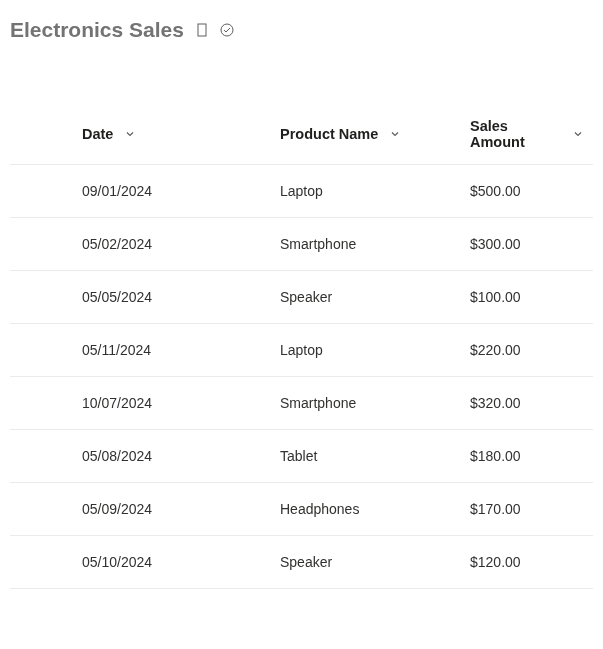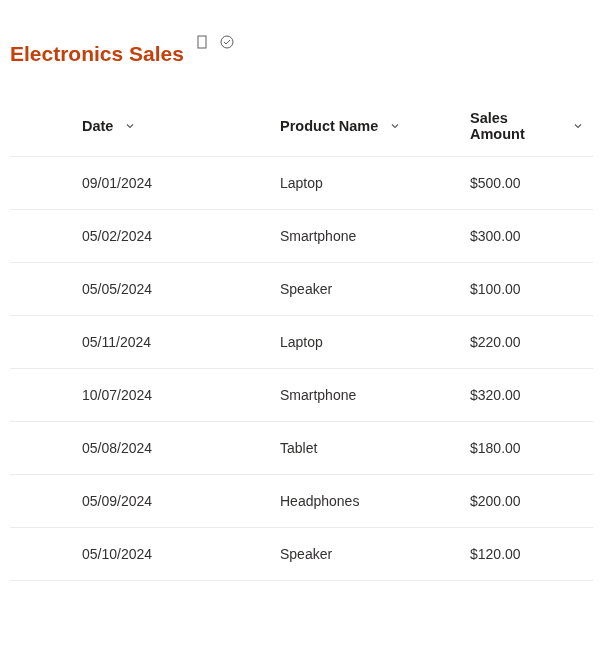--- a/index.html
+++ b/index.html
@@ -16,22 +16,21 @@
     }
     .header {
       display: flex;
       align-items: center;
       padding: 18px 10px 8px 10px;
       gap: 12px;
     }
     .title {
       font-size: 21px;
       font-weight: 600;
-      color: #c2410c;
-      margin-top: 24px;
+      color: #737373;
     }
     .header-icon {
       display: inline-flex;
       align-items: center;
       justify-content: center;
       color: #605e5c;
       cursor: pointer;
     }
     .table-wrap {
       padding: 24px 10px 0 10px;
@@ -46,20 +45,21 @@
       font-size: 14.5px;
       color: #201f1e;
       padding: 12px 10px 14px 10px;
       border-bottom: 1px solid #edebe9;
     }
     thead th .th-inner {
       display: inline-flex;
       align-items: center;
       gap: 12px;
       cursor: pointer;
+      margin-top: 32px;
     }
     .chevron {
       display: inline-block;
       color: #605e5c;
     }
     .col-date { padding-left: 72px; width: 260px; }
     .col-product { width: 190px; }
     .col-amount { }
     tbody td {
       font-size: 14px;
@@ -150,21 +150,21 @@
           <td>$320.00</td>
         </tr>
         <tr>
           <td class="cell-date">05/08/2024</td>
           <td>Tablet</td>
           <td>$180.00</td>
         </tr>
         <tr>
           <td class="cell-date">05/09/2024</td>
           <td>Headphones</td>
-          <td>$200.00</td>
+          <td>$170.00</td>
         </tr>
         <tr>
           <td class="cell-date">05/10/2024</td>
           <td>Speaker</td>
           <td>$120.00</td>
         </tr>
       </tbody>
   </table>
 </div>
 

